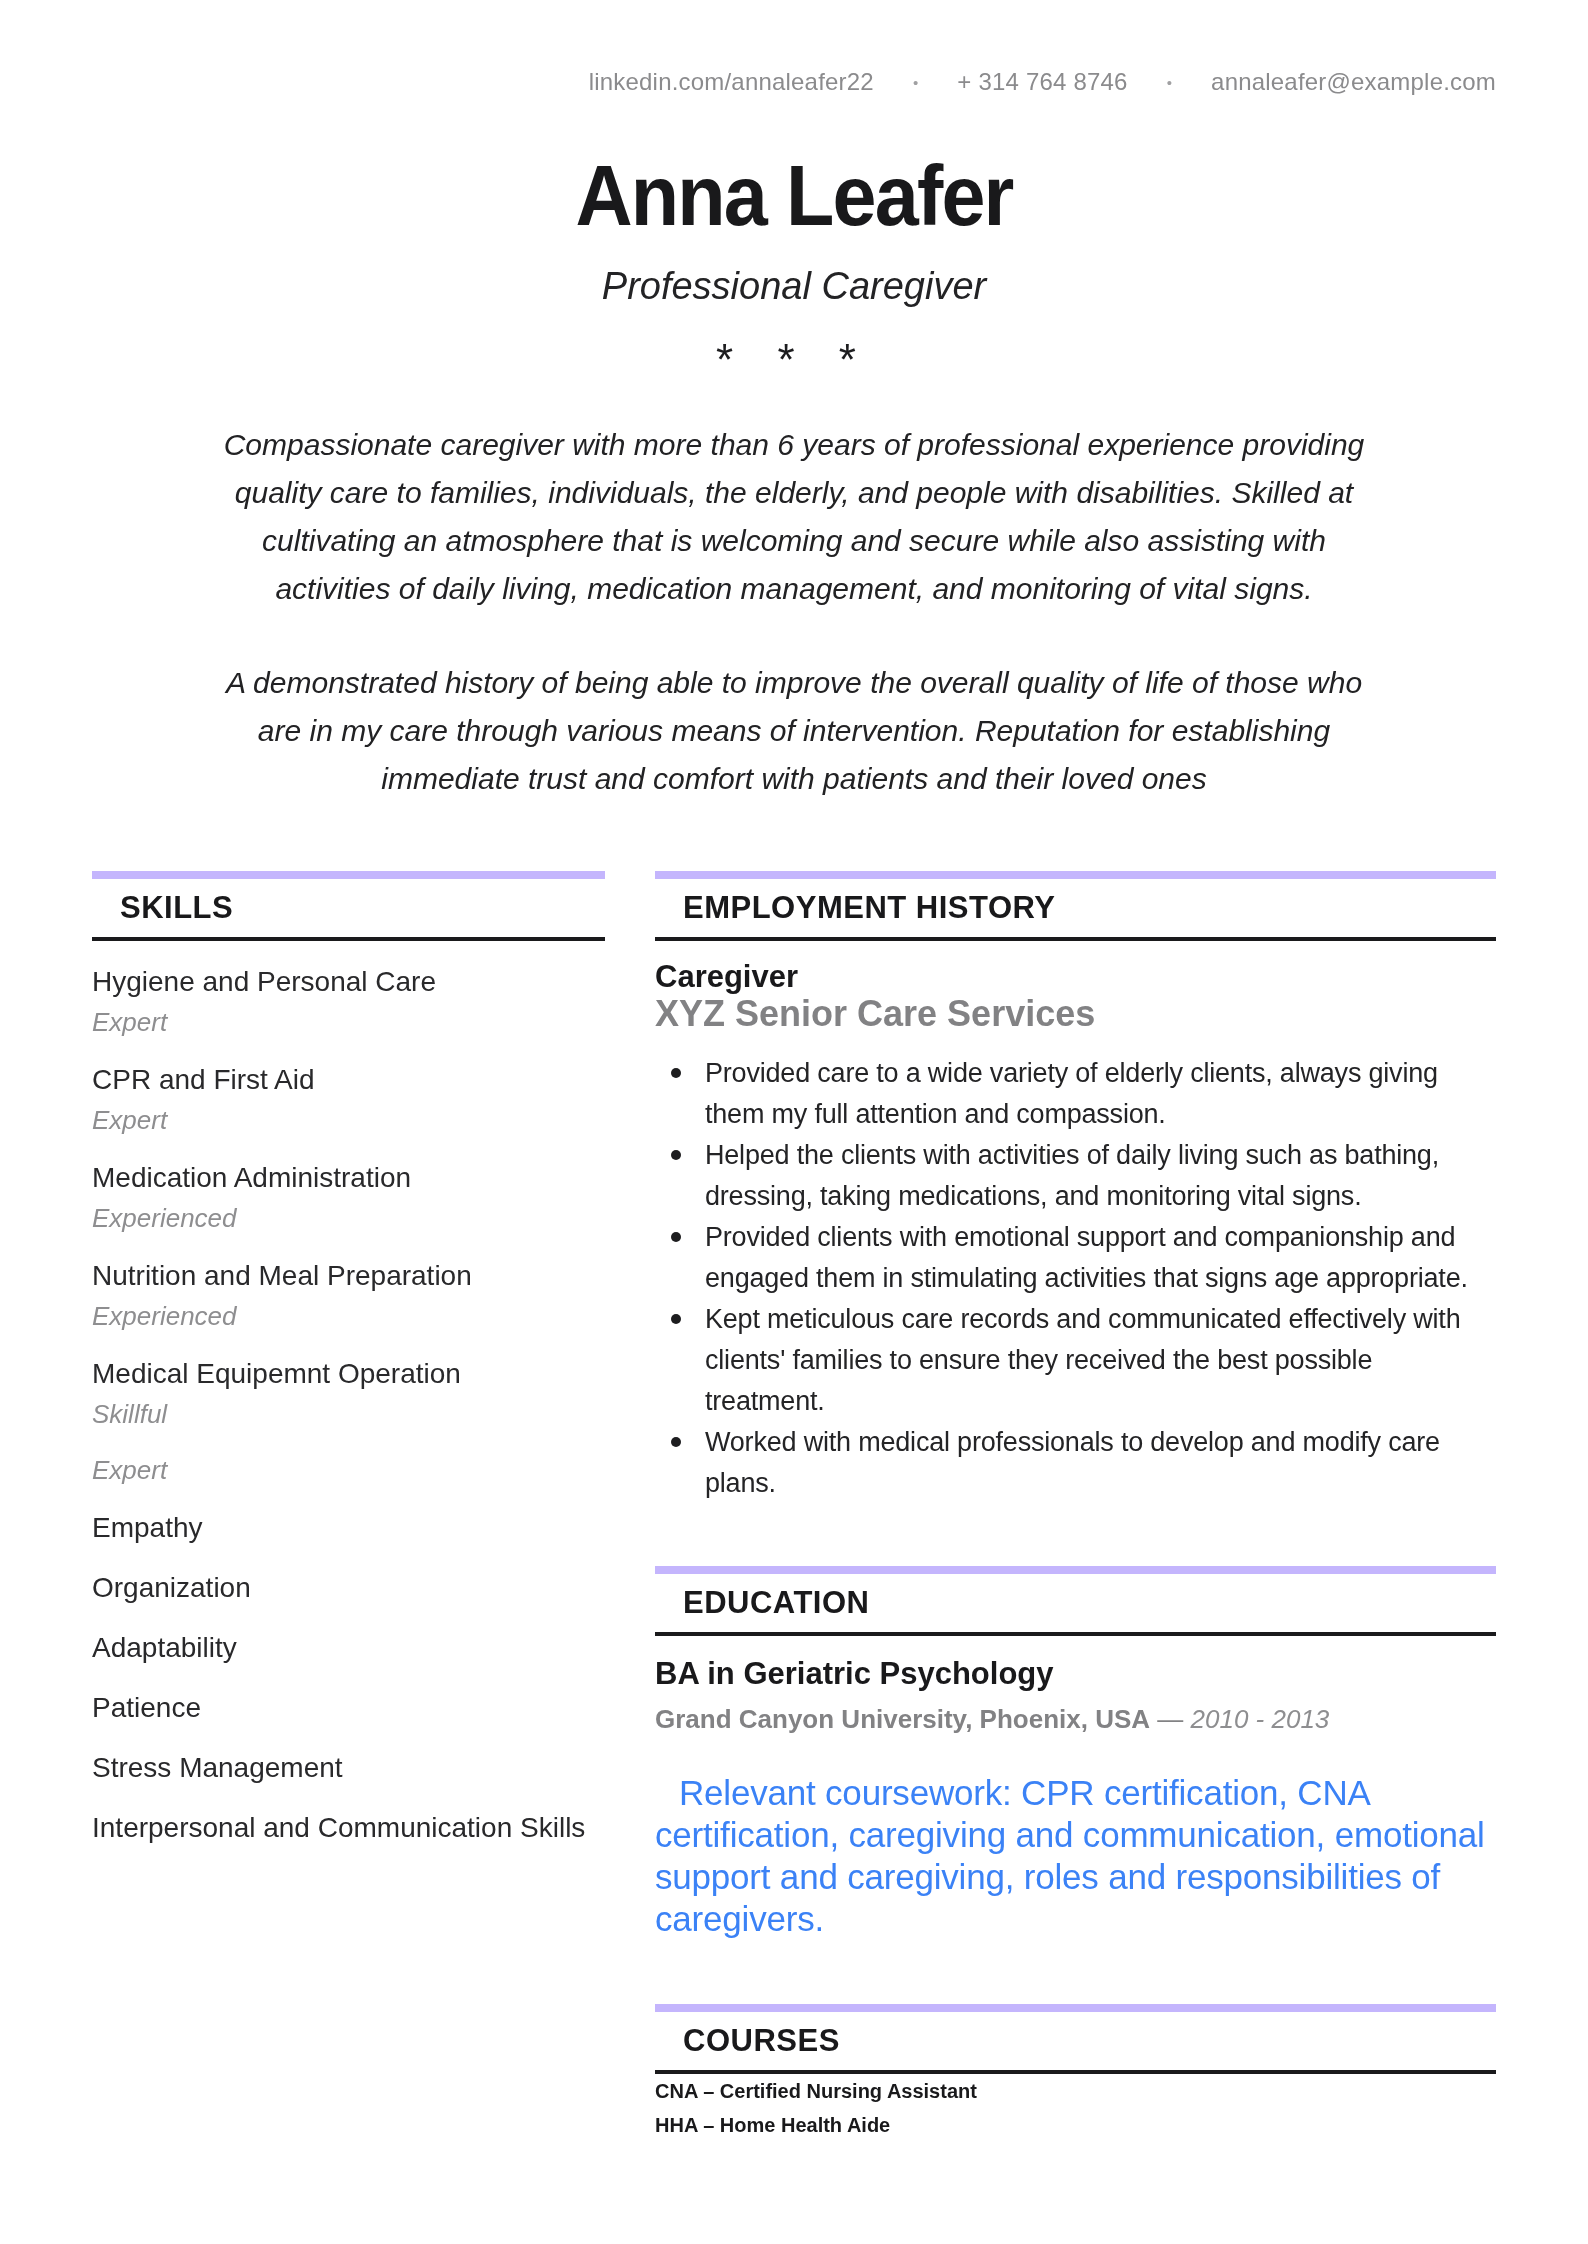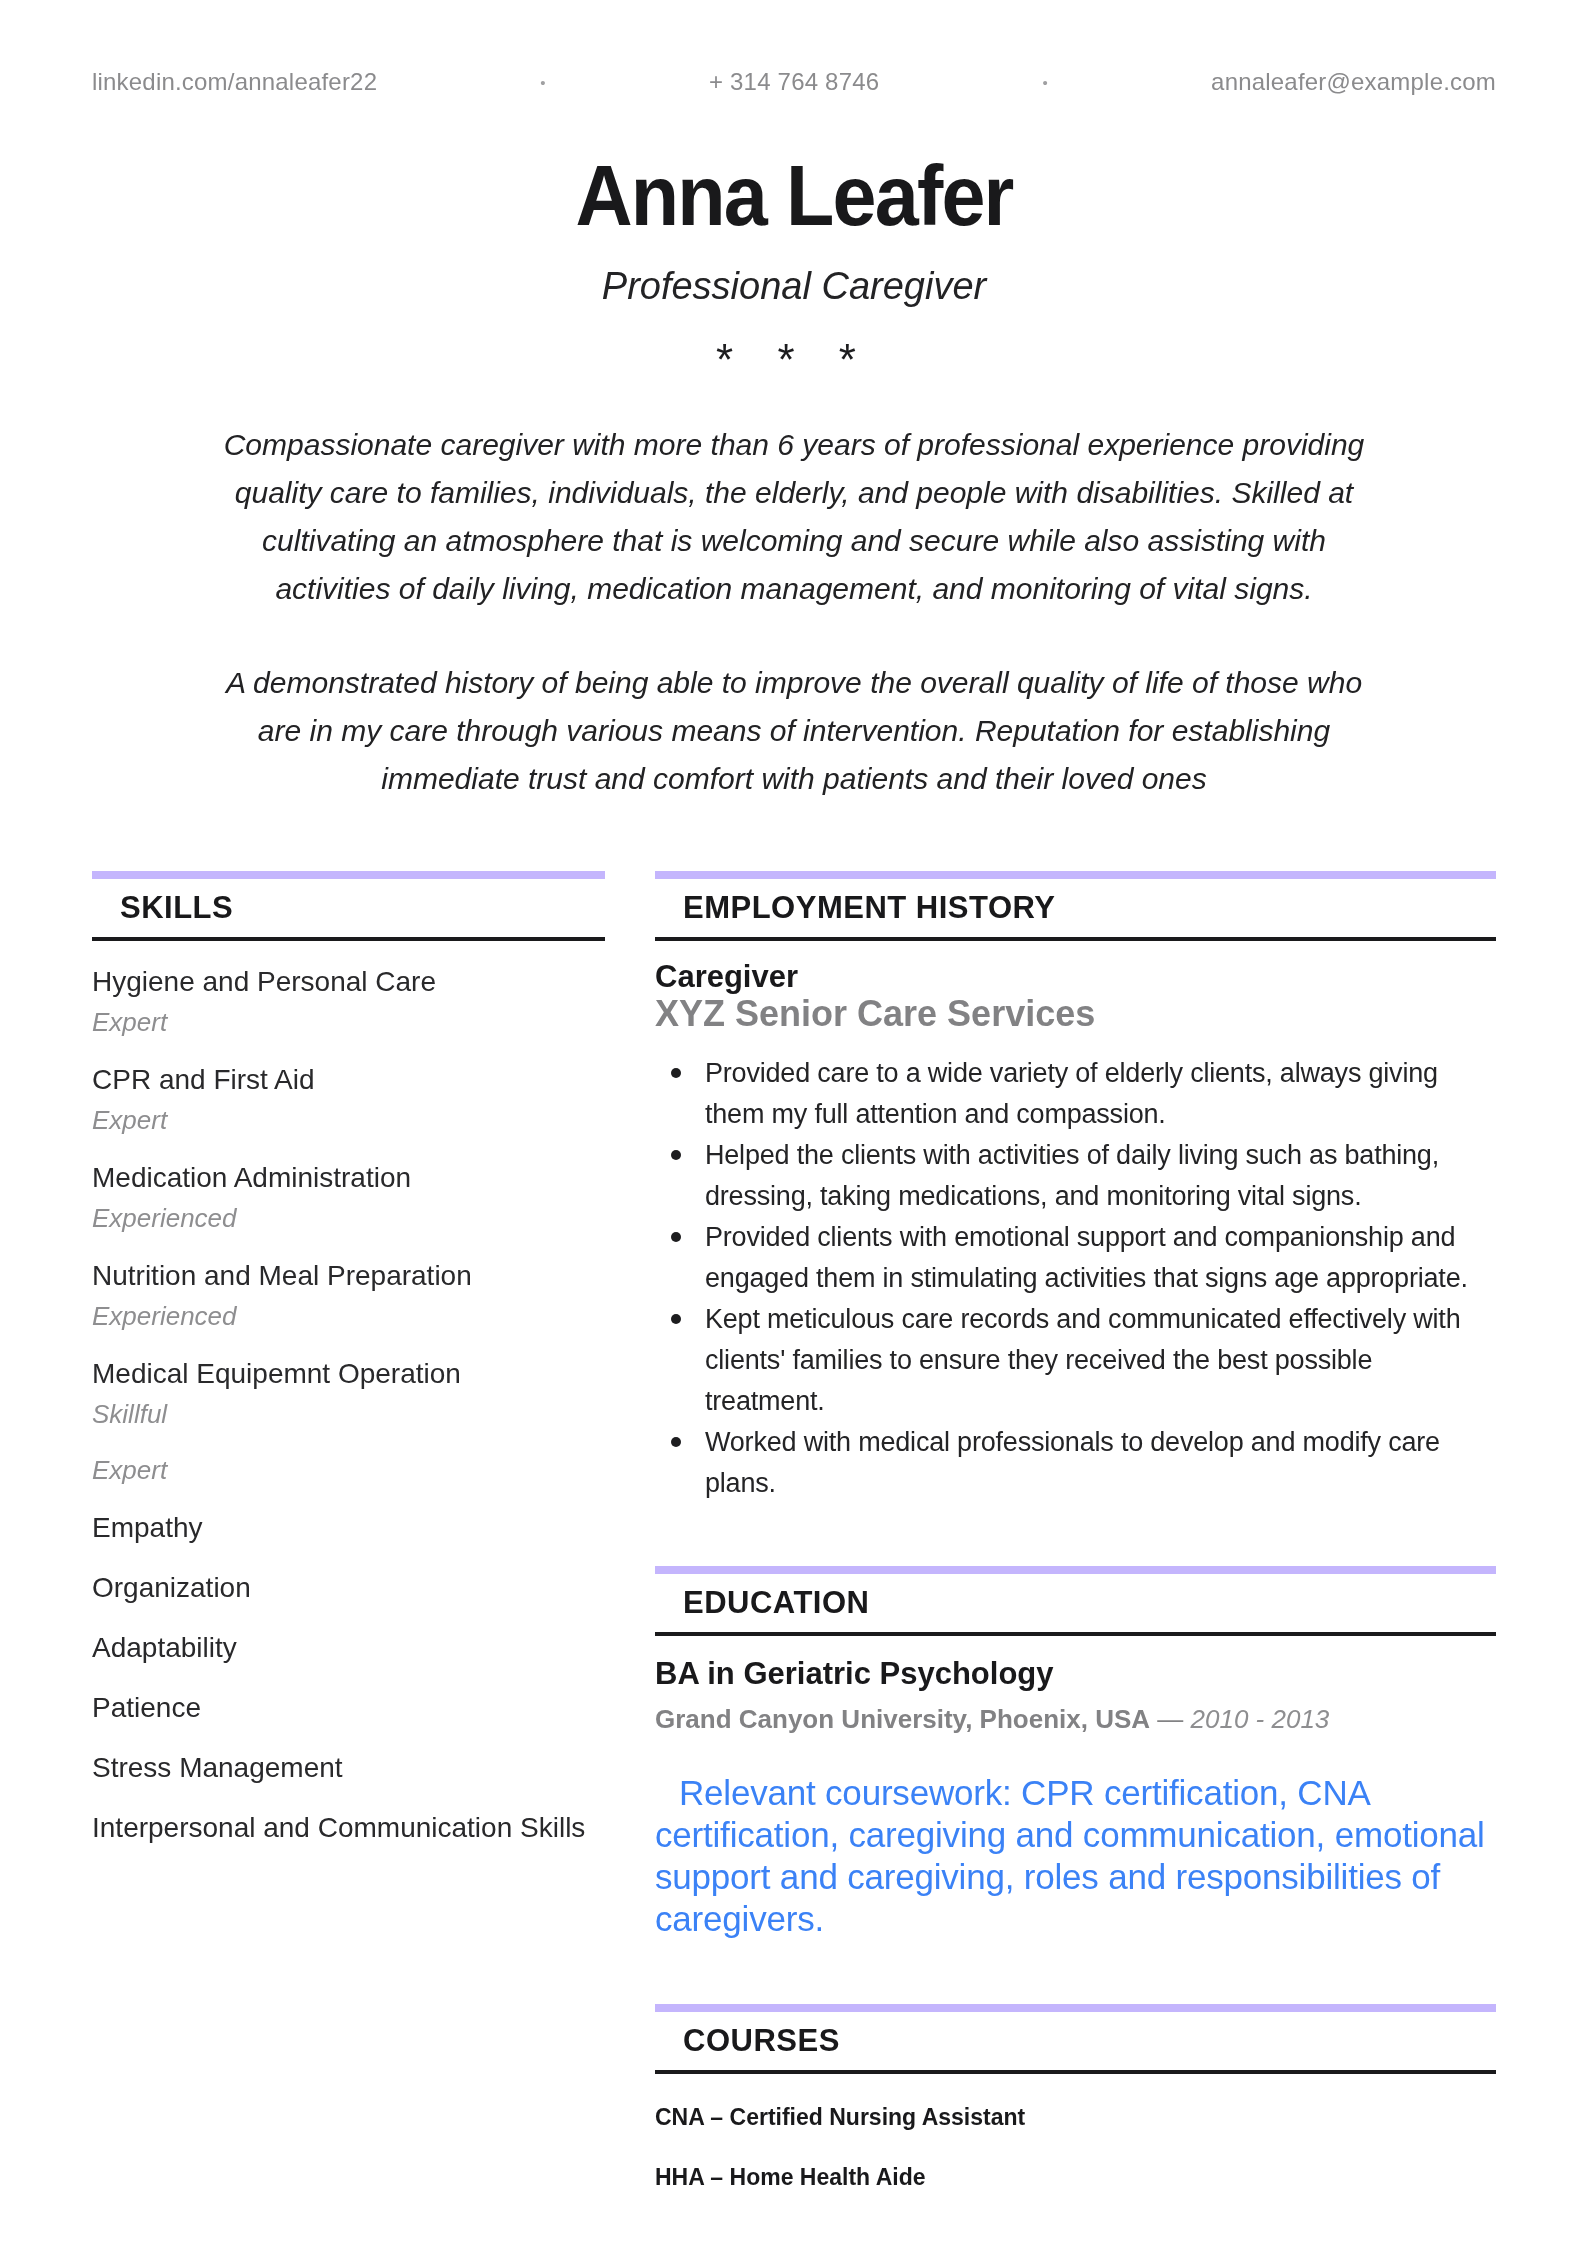--- a/index.html
+++ b/index.html
@@ -12,21 +12,21 @@
     background: #ffffff;
     overflow: hidden;
     font-family: "Liberation Sans", "DejaVu Sans", sans-serif;
     color: #1d1d1f;
     padding: 68px 92px 0 92px;
   }
 
   
   .contact {
     display: flex;
-    justify-content: space-between;
+    justify-content: flex-end;
     align-items: center;
     gap: 39px;
     font-size: 24px;
     color: #8b8b8d;
     letter-spacing: 0.2px;
   }
   .contact .dot { font-size: 15px; color: #a0a0a2; }
 
   
   .name {
@@ -158,22 +158,21 @@
     font-size: 35px;
     line-height: 42px;
     color: #3b82f6;
     text-indent: 24px;
     letter-spacing: -0.2px;
   }
 
   
   .section-head.courses { margin-top: 64px; }
   .course {
-    margin-top: 26px;
-    font-size: 23px;
+    font-size: 20px;
     line-height: 34px;
     font-weight: 700;
     color: #19191b;
   }
 </style>
 </head>
 <body>
 
 <div class="page">
 

